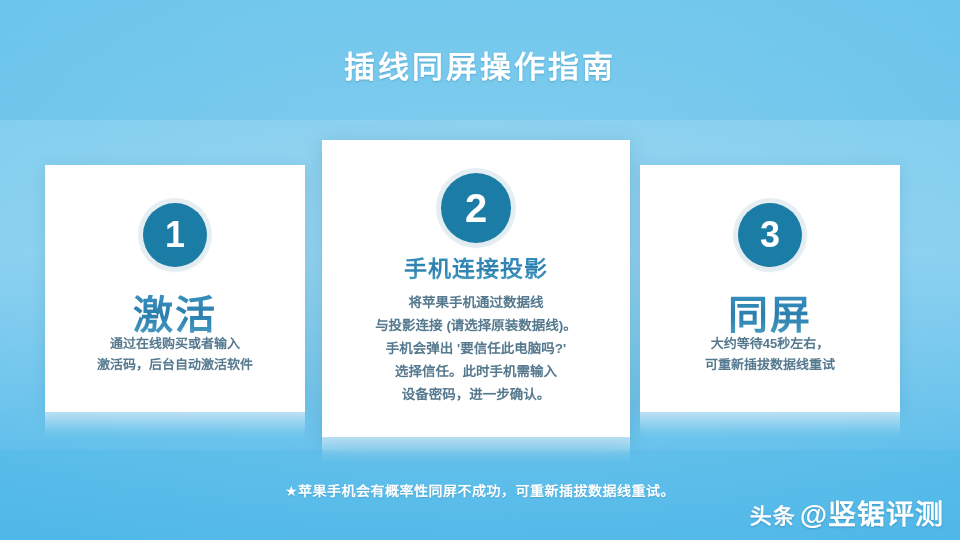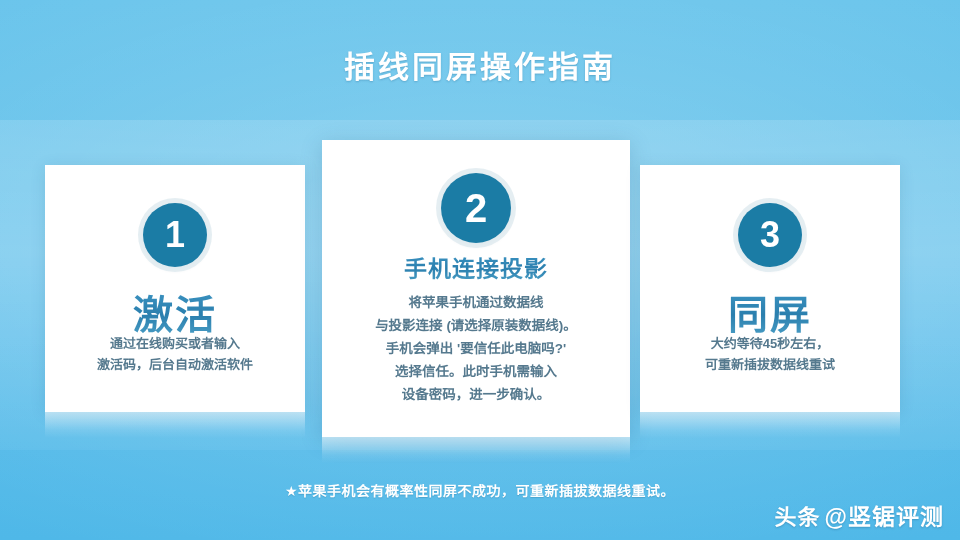--- a/index.html
+++ b/index.html
@@ -170,21 +170,21 @@
     font-size: 22px;
     font-weight: bold;
     color: #ffffff;
     letter-spacing: 1px;
     text-shadow: 0 1px 2px rgba(30,90,130,0.35);
     z-index: 6;
     display: flex;
     align-items: baseline;
     gap: 4px;
   }
-  .watermark .wm-handle { font-size: 23px; text-align: center; }
+  .watermark .wm-handle { font-size: 28px; text-align: center; }
 </style>
 </head>
 <body>
 
 <div id="slide">
 
   <div class="title">插线同屏操作指南</div>
 
   <div class="cards">
 

